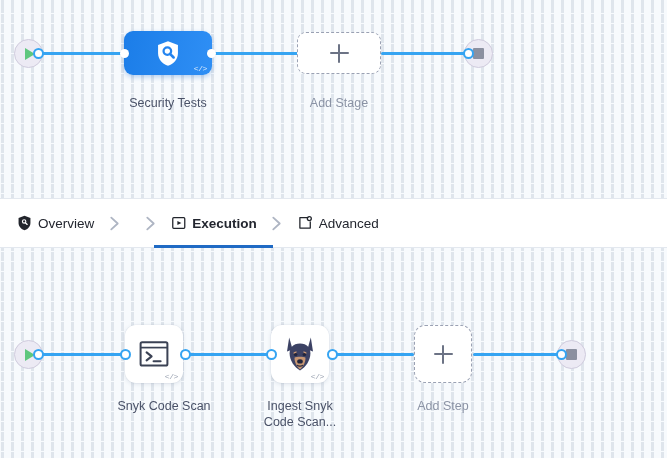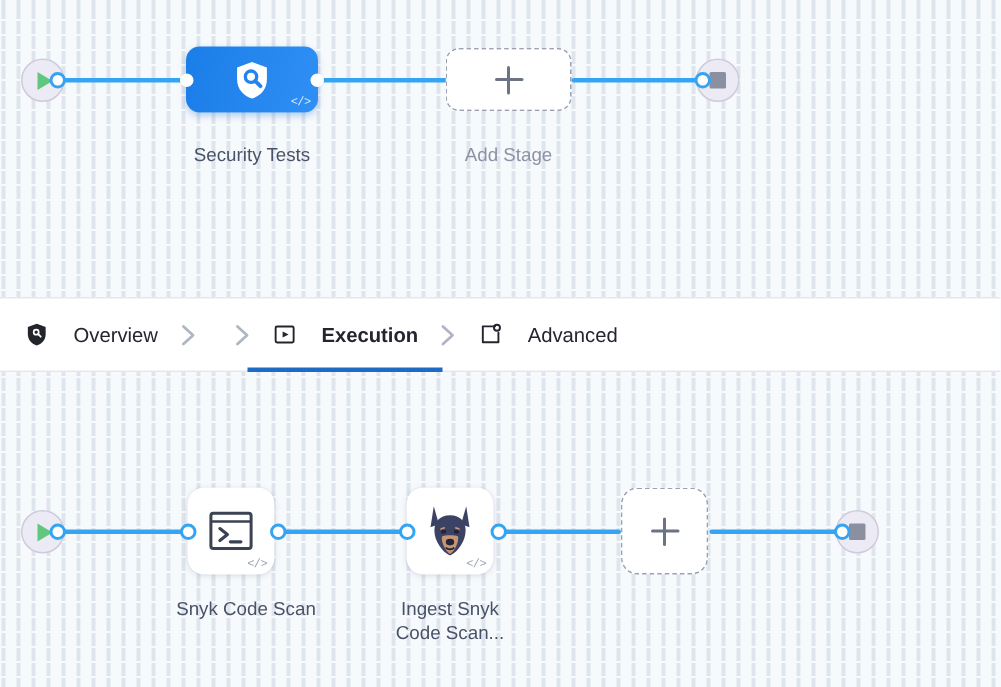--- a/index.html
+++ b/index.html
@@ -195,21 +195,21 @@
     border-top: 1px solid #e3e8ef;
     border-bottom: 1px solid #e3e8ef;
     box-sizing: border-box;
     display: flex;
     align-items: stretch;
     z-index: 20;
   }
   .tab {
     display: flex;
     align-items: center;
-    gap: 16px;
+    gap: 5px;
     padding: 0 2px;
     position: relative;
     cursor: pointer;
     justify-content: flex-end;
   }
   .tab-label {
     font-size: 13.5px;
     color: #23262f;
     white-space: nowrap;
   }
@@ -384,20 +384,21 @@
         <span class="code-badge">&lt;/&gt;</span>
       </div>
       <div class="port" style="left:266px; top:101px;"></div>
       <div class="port" style="left:327px; top:101px;"></div>
       <div class="node-label" style="left:240px; top:150px; width:120px;">Ingest Snyk
 Code Scan...</div>
 
       <div class="add-node" id="add-step-node" style="left:414px; top:77px;">
         <span class="plus-glyph"></span>
       </div>
+      <div class="node-label muted" style="left:383px; top:150px; width:120px;">Add Step</div>
 
       <div class="port" style="left:556px; top:101px;"></div>
       <div class="term-node" style="left:557px; top:92px;">
         <div class="stop-sq"></div>
       </div>
 
     </div>
   </div>
 
 </div>

